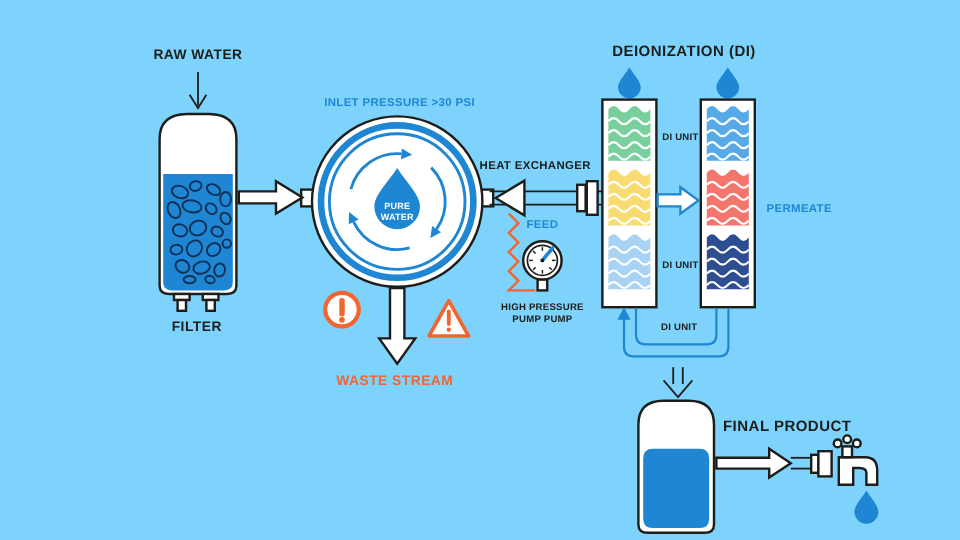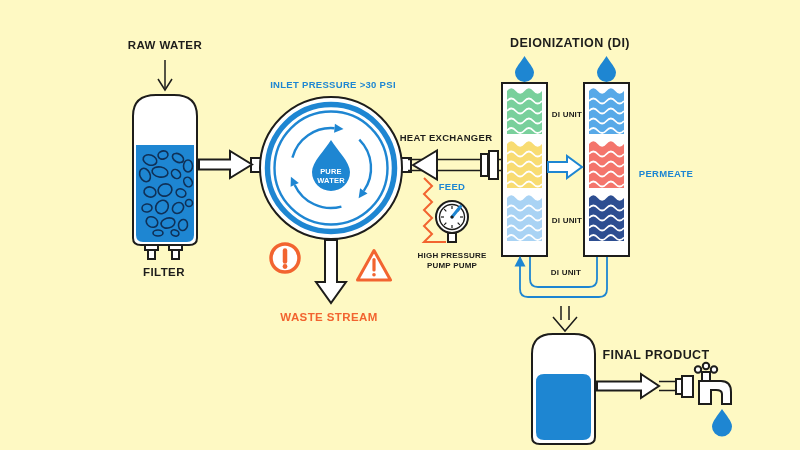--- a/index.html
+++ b/index.html
@@ -1,16 +1,16 @@
 <!DOCTYPE html>
 <html><head>
 <meta charset="utf-8">
 <style>
   html,body{margin:0;padding:0;background:#ffffff;}
-  .stage{position:relative;width:800px;height:450px;background:#fef9c3;overflow:hidden;}
+  .stage{position:relative;width:800px;height:450px;background:#7dd3fc;overflow:hidden;}
   svg{display:block;}
   text{font-family:"Liberation Sans","DejaVu Sans",sans-serif;font-weight:bold;}
   .t-black{fill:#1d1d1b;}
   .t-blue{fill:#1e86d2;}
   .t-orange{fill:#f26430;}
   .t-white{fill:#ffffff;}
   .s11{font-size:11.5px;letter-spacing:.4px;}
   .s13{font-size:12.5px;letter-spacing:.4px;}
   .s10{font-size:9.5px;letter-spacing:.3px;}
   .s8{font-size:8px;letter-spacing:.2px;}

